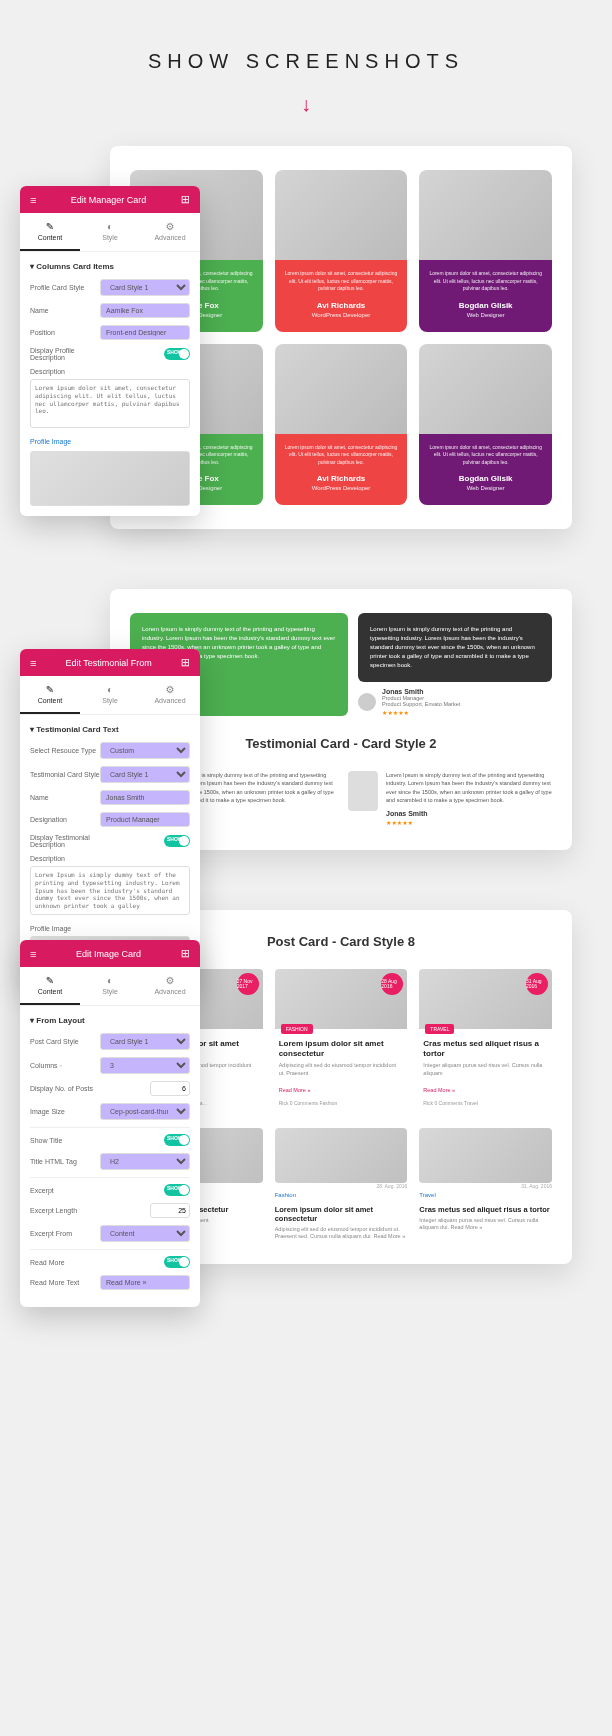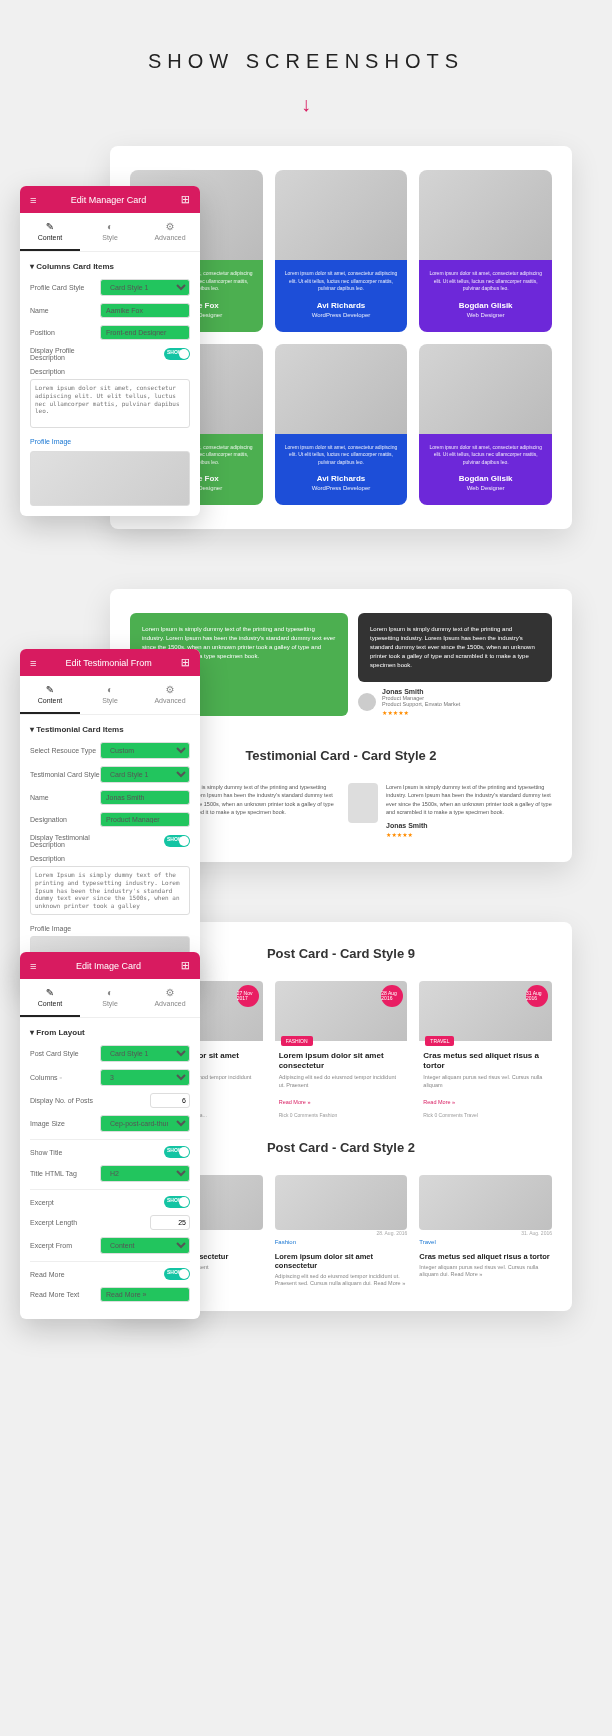--- a/index.html
+++ b/index.html
@@ -9,33 +9,33 @@
 .section{position:relative;margin:0 40px 60px}
 .preview-card{background:#fff;border-radius:8px;box-shadow:0 10px 30px rgba(0,0,0,0.12);padding:24px 20px;margin-left:70px}
 .preview-title{text-align:center;font-size:13px;font-weight:600;margin-bottom:20px;color:#333}
 .profiles-grid{display:grid;grid-template-columns:repeat(3,1fr);gap:12px}
 .profile-card{border-radius:8px;overflow:hidden;display:flex;flex-direction:column}
 .profile-img{height:90px;background:linear-gradient(135deg,#d4d4d4,#bbb);display:flex;align-items:center;justify-content:center;color:#999;font-size:8px}
 .profile-body{padding:10px 8px 14px;text-align:center;color:#fff}
 .profile-body .desc{font-size:5px;line-height:1.5;opacity:0.9;margin-bottom:8px}
 .profile-body .name{font-size:8px;font-weight:600;margin-bottom:2px}
 .profile-body .role{font-size:6px;opacity:0.9}
-.bg-green{background:#4caf50}.bg-blue{background:#1d4ed8}.bg-purple{background:#6d28d9}
+.bg-green{background:#4caf50}.bg-blue{background:#ef4444}.bg-purple{background:#701a75}
 .editor-panel{position:absolute;left:-20px;top:40px;width:180px;background:#fff;border-radius:6px;box-shadow:0 10px 30px rgba(0,0,0,0.2);overflow:hidden;z-index:10}
 .editor-header{background:#d81b60;color:#fff;padding:7px 10px;display:flex;align-items:center;justify-content:space-between;font-size:9px}
 .editor-header .hamburger,.editor-header .grid-icon{font-size:11px;opacity:0.9}
 .editor-tabs{display:flex;border-bottom:1px solid #eee}
 .editor-tab{flex:1;text-align:center;padding:8px 4px;font-size:7px;color:#888;cursor:pointer}
 .editor-tab.active{color:#222;border-bottom:2px solid #222}
 .editor-tab .tab-icon{display:block;font-size:10px;margin-bottom:2px}
 .editor-body{padding:10px}
 .editor-section-title{font-size:8px;font-weight:600;color:#333;margin-bottom:8px}
 .field-row{display:flex;align-items:center;justify-content:space-between;margin-bottom:7px}
 .field-label{font-size:7px;color:#666;flex:0 0 70px}
-.field-input,.field-select{flex:1;font-size:7px;padding:3px 5px;border:1px solid #ddd;border-radius:3px;background:#22c55e;color:#555;width:100%}
+.field-input,.field-select{flex:1;font-size:7px;padding:3px 5px;border:1px solid #ddd;border-radius:3px;background:#c4b5fd;color:#555;width:100%}
 .field-textarea{width:100%;font-size:6px;padding:4px;border:1px solid #ddd;border-radius:3px;color:#777;line-height:1.3;resize:none;font-family:monospace}
 .toggle{width:26px;height:12px;background:#13c4a3;border-radius:6px;position:relative;display:inline-block}
 .toggle::after{content:'';position:absolute;right:1px;top:1px;width:10px;height:10px;background:#fff;border-radius:50%}
 .toggle .t-label{position:absolute;left:3px;top:1px;font-size:5px;color:#fff;font-weight:600}
 .field-caption{font-size:7px;color:#666;margin:4px 0}
 .thumb{width:100%;height:55px;background:linear-gradient(135deg,#e0e0e0,#ccc);border:1px solid #ddd;border-radius:3px}
 .field-link{font-size:7px;color:#1976d2;margin-top:6px}
 
 .testi-row{display:flex;gap:10px;margin-bottom:16px}
 .testi-card{flex:1;padding:12px;border-radius:6px;font-size:6px;line-height:1.5;color:#fff}
@@ -176,21 +176,21 @@
             <div class="av"></div>
             <div class="meta">
               <div class="nm">Jonas Smith</div>
               <div class="ds">Product Manager</div>
               <div class="ds">Product Support, Envato Market</div>
               <div class="stars">★★★★★</div>
             </div>
           </div>
       </div>
     </div>
-    <div class="preview-title" style="margin-top:32px">Testimonial Card - Card Style 2</div>
+    <div class="preview-title" style="margin-top:20px">Testimonial Card - Card Style 2</div>
     <div class="testi2-row">
       <div class="testi2-item">
           <div class="av"></div>
           <div>
             <div class="txt">Lorem Ipsum is simply dummy text of the printing and typesetting industry. Lorem Ipsum has been the industry's standard dummy text ever since the 1500s, when an unknown printer took a galley of type and scrambled it to make a type specimen book.</div>
             <div class="nm">Rahmani</div>
             <div class="stars">★★★★★</div>
           </div>
         </div>
       <div class="testi2-item">
@@ -208,21 +208,21 @@
         <span class="hamburger">≡</span>
         <span>Edit Testimonial From</span>
         <span class="grid-icon">⊞</span>
       </div>
     <div class="editor-tabs">
       <div class="editor-tab active"><span class="tab-icon">✎</span><span>Content</span></div>
       <div class="editor-tab"><span class="tab-icon">◐</span><span>Style</span></div>
       <div class="editor-tab"><span class="tab-icon">⚙</span><span>Advanced</span></div>
     </div>
     <div class="editor-body">
-      <div class="editor-section-title">▾ <span>Testimonial Card Items</span></div>
+      <div class="editor-section-title">▾ <span>Testimonial Card Text</span></div>
       <div class="field-row">
           <span class="field-label">Select Resouce Type</span>
           <select class="field-select"><option>Custom</option></select>
         </div>
       <div class="field-row">
           <span class="field-label">Testimonial Card Style</span>
           <select class="field-select"><option>Card Style 1</option></select>
         </div>
       <div class="field-row">
           <span class="field-label">Name</span>
@@ -241,21 +241,21 @@
       <div class="field-caption">Description</div>
       <textarea class="field-textarea" rows="5" style="">Lorem Ipsum is simply dummy text of the printing and typesetting industry. Lorem Ipsum has been the industry's standard dummy text ever since the 1500s, when an unknown printer took a galley</textarea>
       <div class="field-caption" style="margin-top:6px">Profile Image</div>
       <div class="thumb" style="height:40px"></div>
     </div>
   </div>
 </div>
 
 <div class="section">
   <div class="preview-card">
-    <div class="preview-title">Post Card - Card Style 9</div>
+    <div class="preview-title">Post Card - Card Style 8</div>
     <div class="posts-grid">
       <div class="post-card">
           <div class="post-img">
             <div class="date-badge">
               <span>27 Nov 2017</span>
             </div>
           </div>
           <div class="post-body"><div class="post-title">Lorem ipsum dolor sit amet consectetur</div><div class="post-ex">Adipiscing elit sed do eiusmod tempor incididunt ut. Praesent</div><span class="post-rm">Read More »</span><div class="post-meta">Rick  3 Comments  Fashion, Tra...</div></div>
         </div>
       <div class="post-card">
@@ -270,21 +270,20 @@
       <div class="post-card">
           <div class="post-img">
             <div class="date-badge">
               <span>31 Aug 2016</span>
             </div>
             <div class="cat-tag">TRAVEL</div>
           </div>
           <div class="post-body"><div class="post-title">Cras metus sed aliquet risus a tortor</div><div class="post-ex">Integer aliquam purus sed risus vel. Cursus nulla aliquam</div><span class="post-rm">Read More »</span><div class="post-meta">Rick  0 Comments  Travel</div></div>
         </div>
     </div>
-    <div class="preview-title">Post Card - Card Style 2</div>
     <div class="posts2-grid">
       <div>
           <div class="post2-img"></div>
           <div><span class="post2-cat">Nov, 2017</span></div>
           <div class="post2-title">ipsum dolor sit consectetur</div>
           <div class="post2-ex">elit sed do eiusmod ut. Praesent</div>
         </div>
       <div>
           <div class="post2-img"></div>
           <div><span class="post2-cat">Fashion</span><span class="post2-date">28. Aug. 2016</span></div>

